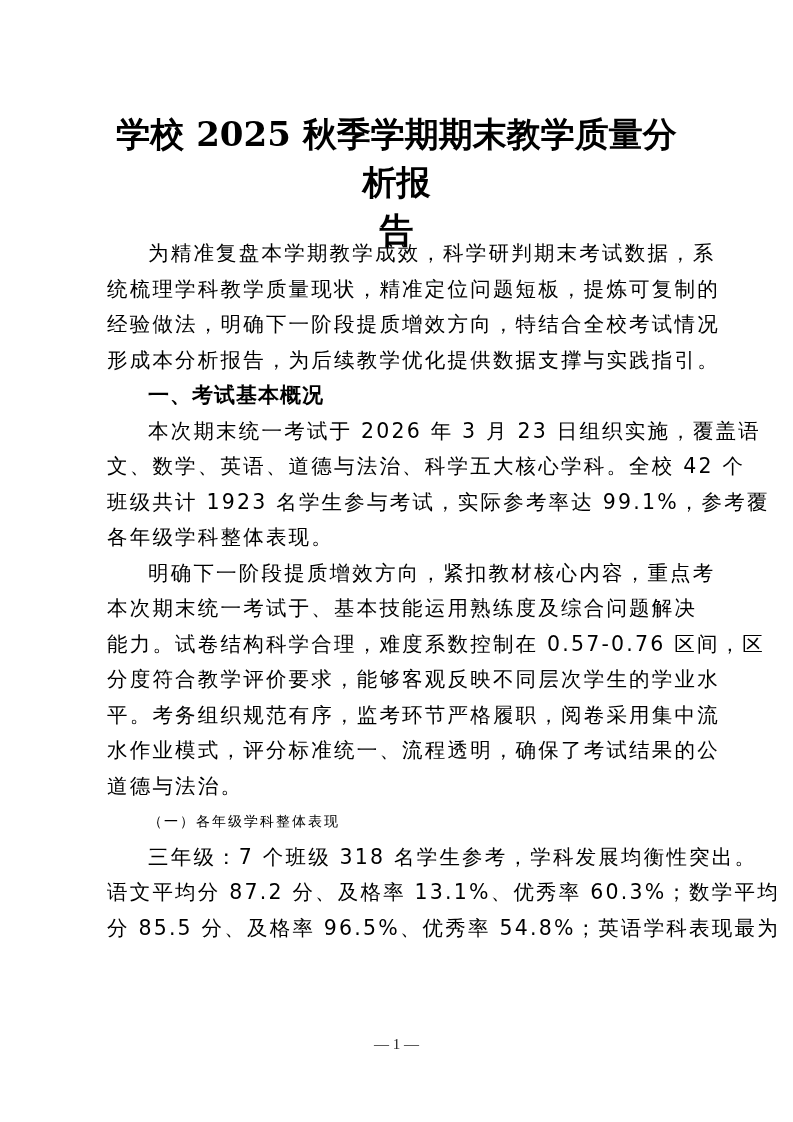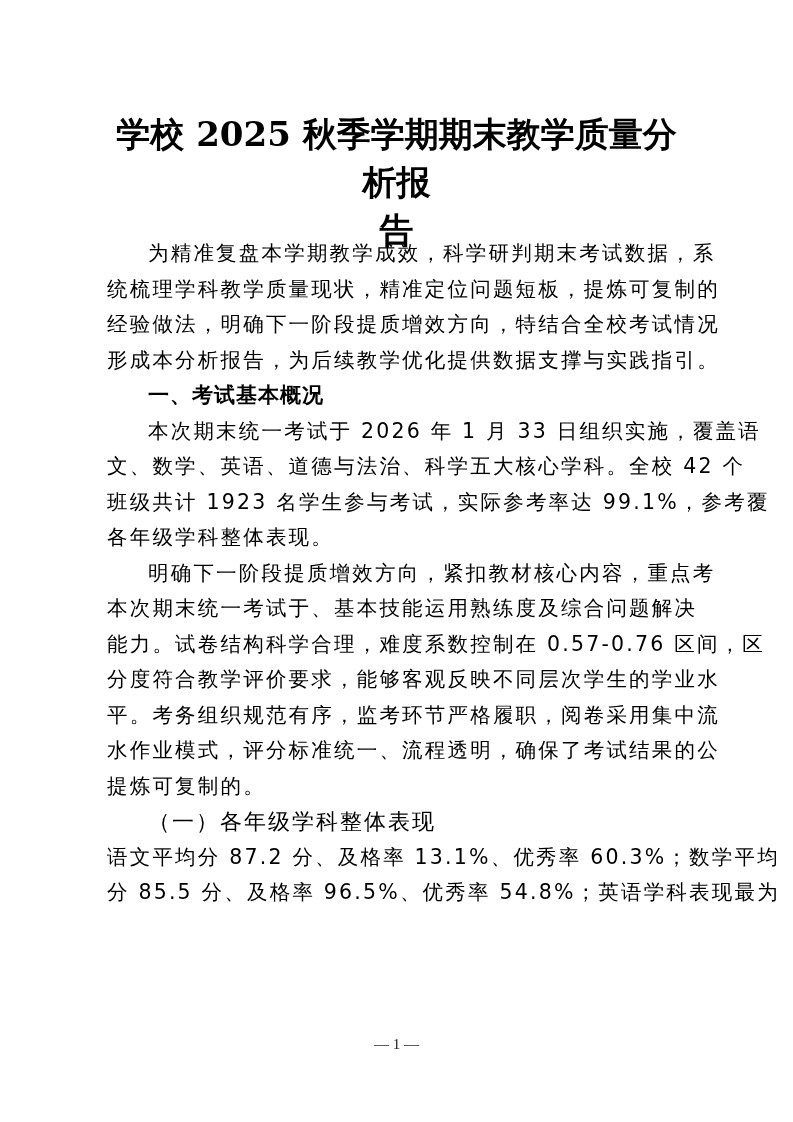--- a/index.html
+++ b/index.html
@@ -20,21 +20,21 @@
     }
     .line { display: block; text-align: justify; text-align-last: justify; white-space: nowrap; height: 35.5px; }
     .line.last { text-align-last: left; }
     .indent { padding-left: 41px; }
     .heading {
       font-family: "DejaVu Sans", "Liberation Sans", sans-serif;
       font-weight: bold; font-size: 21px; line-height: 35.5px; padding-left: 41px; letter-spacing: 1px;
     }
     .subheading {
       font-family: "DejaVu Sans", "Liberation Sans", sans-serif;
-      font-size: 22px; line-height: 35.5px; padding-left: 41px; letter-spacing: 2px;
+      font-size: 14px; line-height: 35.5px; padding-left: 41px; letter-spacing: 2px;
     }
     .footer {
       position: absolute; left: 0; width: 793px; top: 1036px; text-align: center;
       font-family: "Liberation Serif", "DejaVu Serif", serif; font-size: 15px; color: #222;
     }
   </style>
 </head>
 <body>
 
 <div class="page">
@@ -48,36 +48,37 @@
 
     <div>
       <span class="line indent">为精准复盘本学期教学成效，科学研判期末考试数据，系</span>
       <span class="line">统梳理学科教学质量现状，精准定位问题短板，提炼可复制的</span>
       <span class="line">经验做法，明确下一阶段提质增效方向，特结合全校考试情况</span>
       <span class="line last">形成本分析报告，为后续教学优化提供数据支撑与实践指引。</span>
     </div>
 
     <div class="heading">一、考试基本概况</div>
     <div>
-      <span class="line indent">本次期末统一考试于 2026 年 1 月 33 日组织实施，覆盖语</span>
+      <span class="line indent">本次期末统一考试于 2026 年 3 月 23 日组织实施，覆盖语</span>
       <span class="line">文、数学、英语、道德与法治、科学五大核心学科。全校 42 个</span>
       <span class="line">班级共计 1923 名学生参与考试，实际参考率达 99.1%，参考覆</span>
       <span class="line last">各年级学科整体表现。</span>
     </div>
     <div>
       <span class="line indent">明确下一阶段提质增效方向，紧扣教材核心内容，重点考</span>
       <span class="line">本次期末统一考试于、基本技能运用熟练度及综合问题解决</span>
       <span class="line">能力。试卷结构科学合理，难度系数控制在 0.57-0.76 区间，区</span>
       <span class="line">分度符合教学评价要求，能够客观反映不同层次学生的学业水</span>
       <span class="line">平。考务组织规范有序，监考环节严格履职，阅卷采用集中流</span>
       <span class="line">水作业模式，评分标准统一、流程透明，确保了考试结果的公</span>
-      <span class="line last">提炼可复制的。</span>
+      <span class="line last">道德与法治。</span>
     </div>
 
     <div class="subheading">（一）各年级学科整体表现</div>
     <div>
+      <span class="line indent">三年级：7 个班级 318 名学生参考，学科发展均衡性突出。</span>
       <span class="line">语文平均分 87.2 分、及格率 13.1%、优秀率 60.3%；数学平均</span>
       <span class="line">分 85.5 分、及格率 96.5%、优秀率 54.8%；英语学科表现最为</span>
     </div>
   </div>
 
   <div class="footer">— 1 —</div>
 </div>
 
 </body></html>

